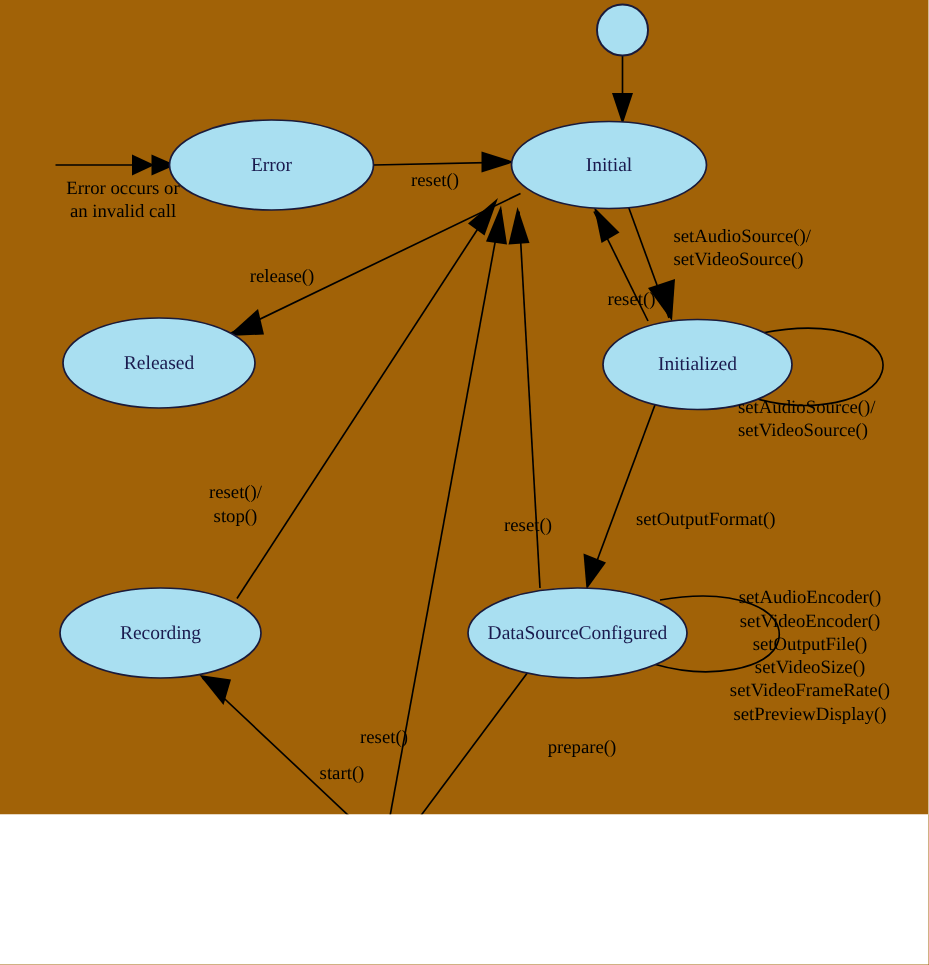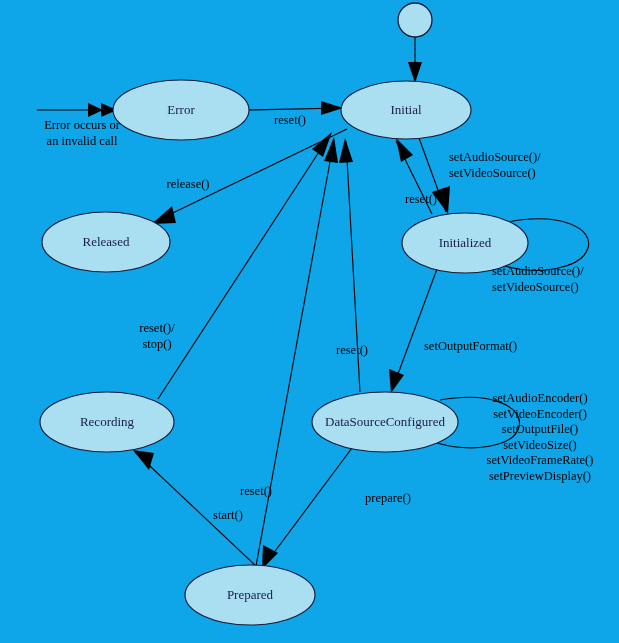--- a/index.html
+++ b/index.html
@@ -6,22 +6,22 @@
     margin: 0;
     padding: 0;
     background: #ffffff;
   }
   body {
     font-family: "Liberation Serif", "DejaVu Serif", serif;
   }
   #diagram-root {
     position: relative;
     width: 619px;
-    height: 643px;
-    background: #0ea5e9;
+    height: 543px;
+    background: #a16207;
     overflow: hidden;
   }
   #state-diagram-svg {
     position: absolute;
     left: 0;
     top: 0;
     width: 619px;
     height: 643px;
   }
   .state-label {

